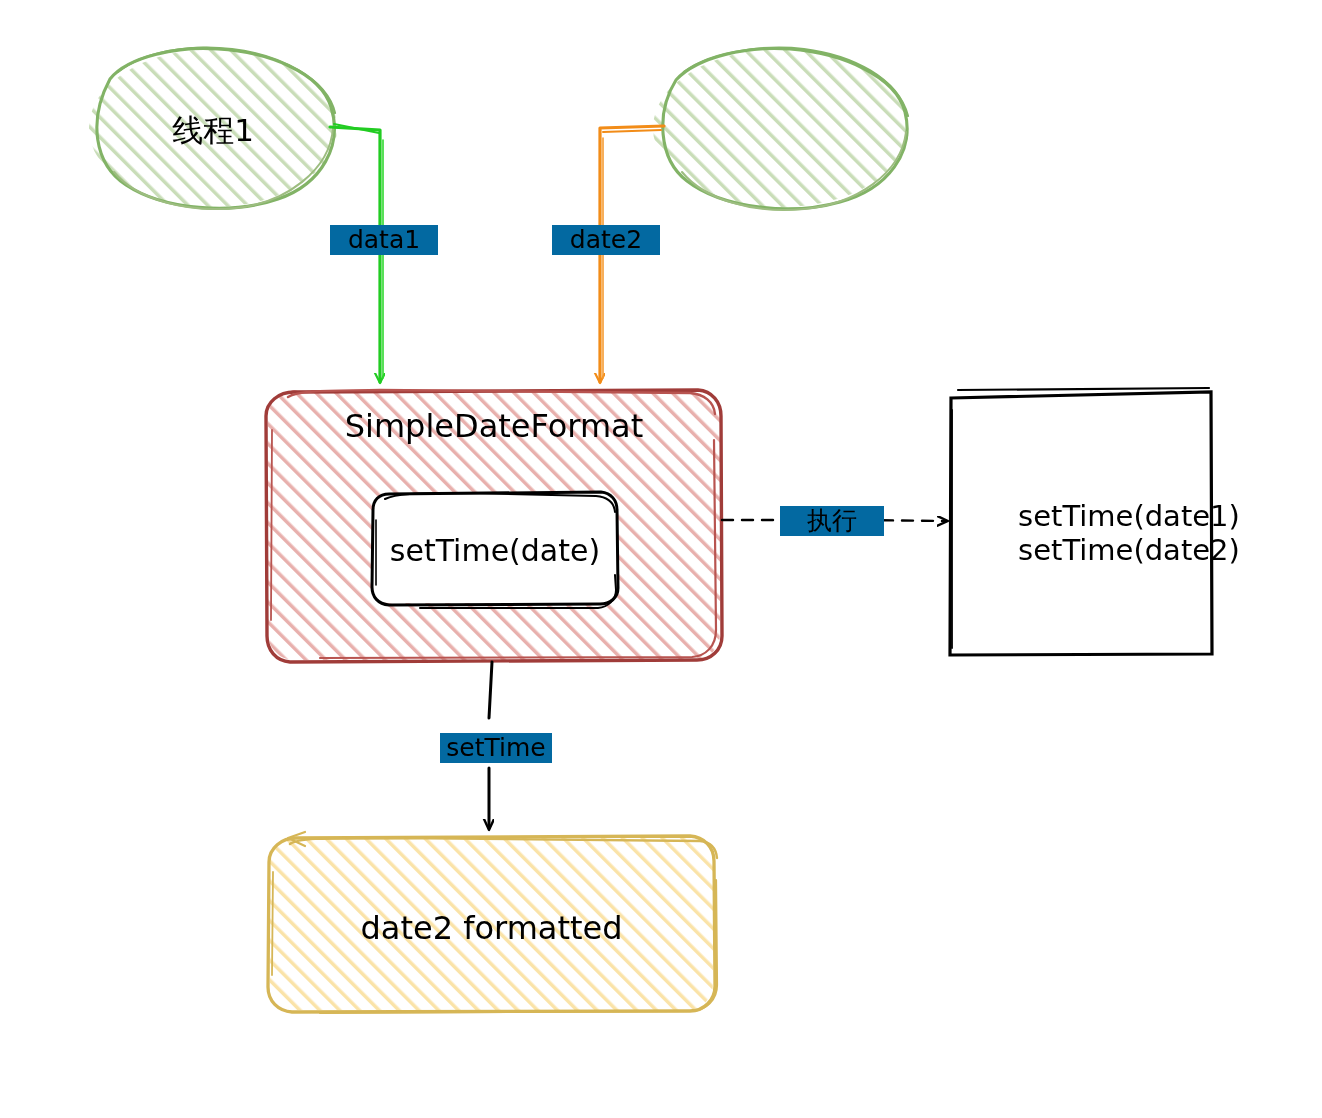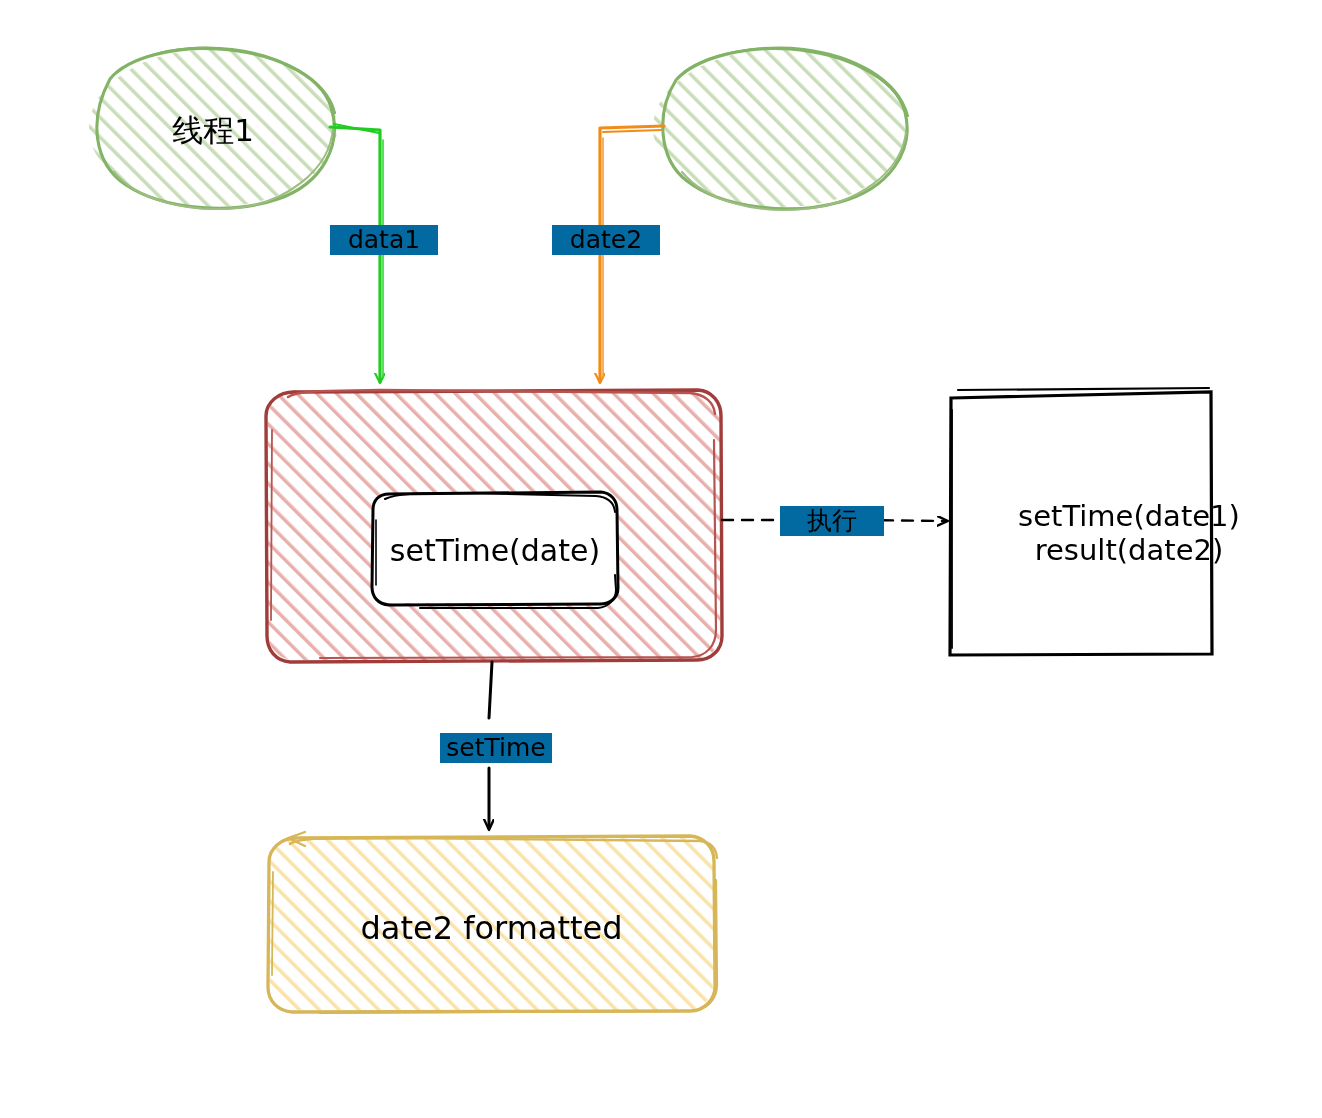--- a/index.html
+++ b/index.html
@@ -123,25 +123,26 @@
     </g>
   </svg>
 
   <div class="lbl ellipse-label" style="left:88px;top:112px;width:250px;">线程1</div>
 
 
   <div class="lbl edge-label" style="left:330px;top:225px;width:100px;">data1</div>
 
   <div class="lbl edge-label" style="left:552px;top:225px;width:100px;">date2</div>
 
+  <div class="lbl big-title" style="left:266px;top:408px;width:456px;">SimpleDateFormat</div>
 
   <div class="lbl node-title" style="left:372px;top:533px;width:246px;">setTime(date)</div>
 
   <div class="lbl edge-label" style="left:780px;top:506px;width:96px;">执行</div>
 
   <div class="lbl mono-line" style="left:950px;top:499px;width:262px;">setTime(date1)</div>
-  <div class="lbl mono-line" style="left:950px;top:533px;width:262px;">result(date2)</div>
+  <div class="lbl mono-line" style="left:950px;top:533px;width:262px;">setTime(date2)</div>
 
   <div class="lbl edge-label" style="left:440px;top:733px;width:104px;">setTime</div>
 
   <div class="lbl big-title" style="left:268px;top:910px;width:447px;">date2 formatted</div>
 
 </div>
 
 </body></html>

